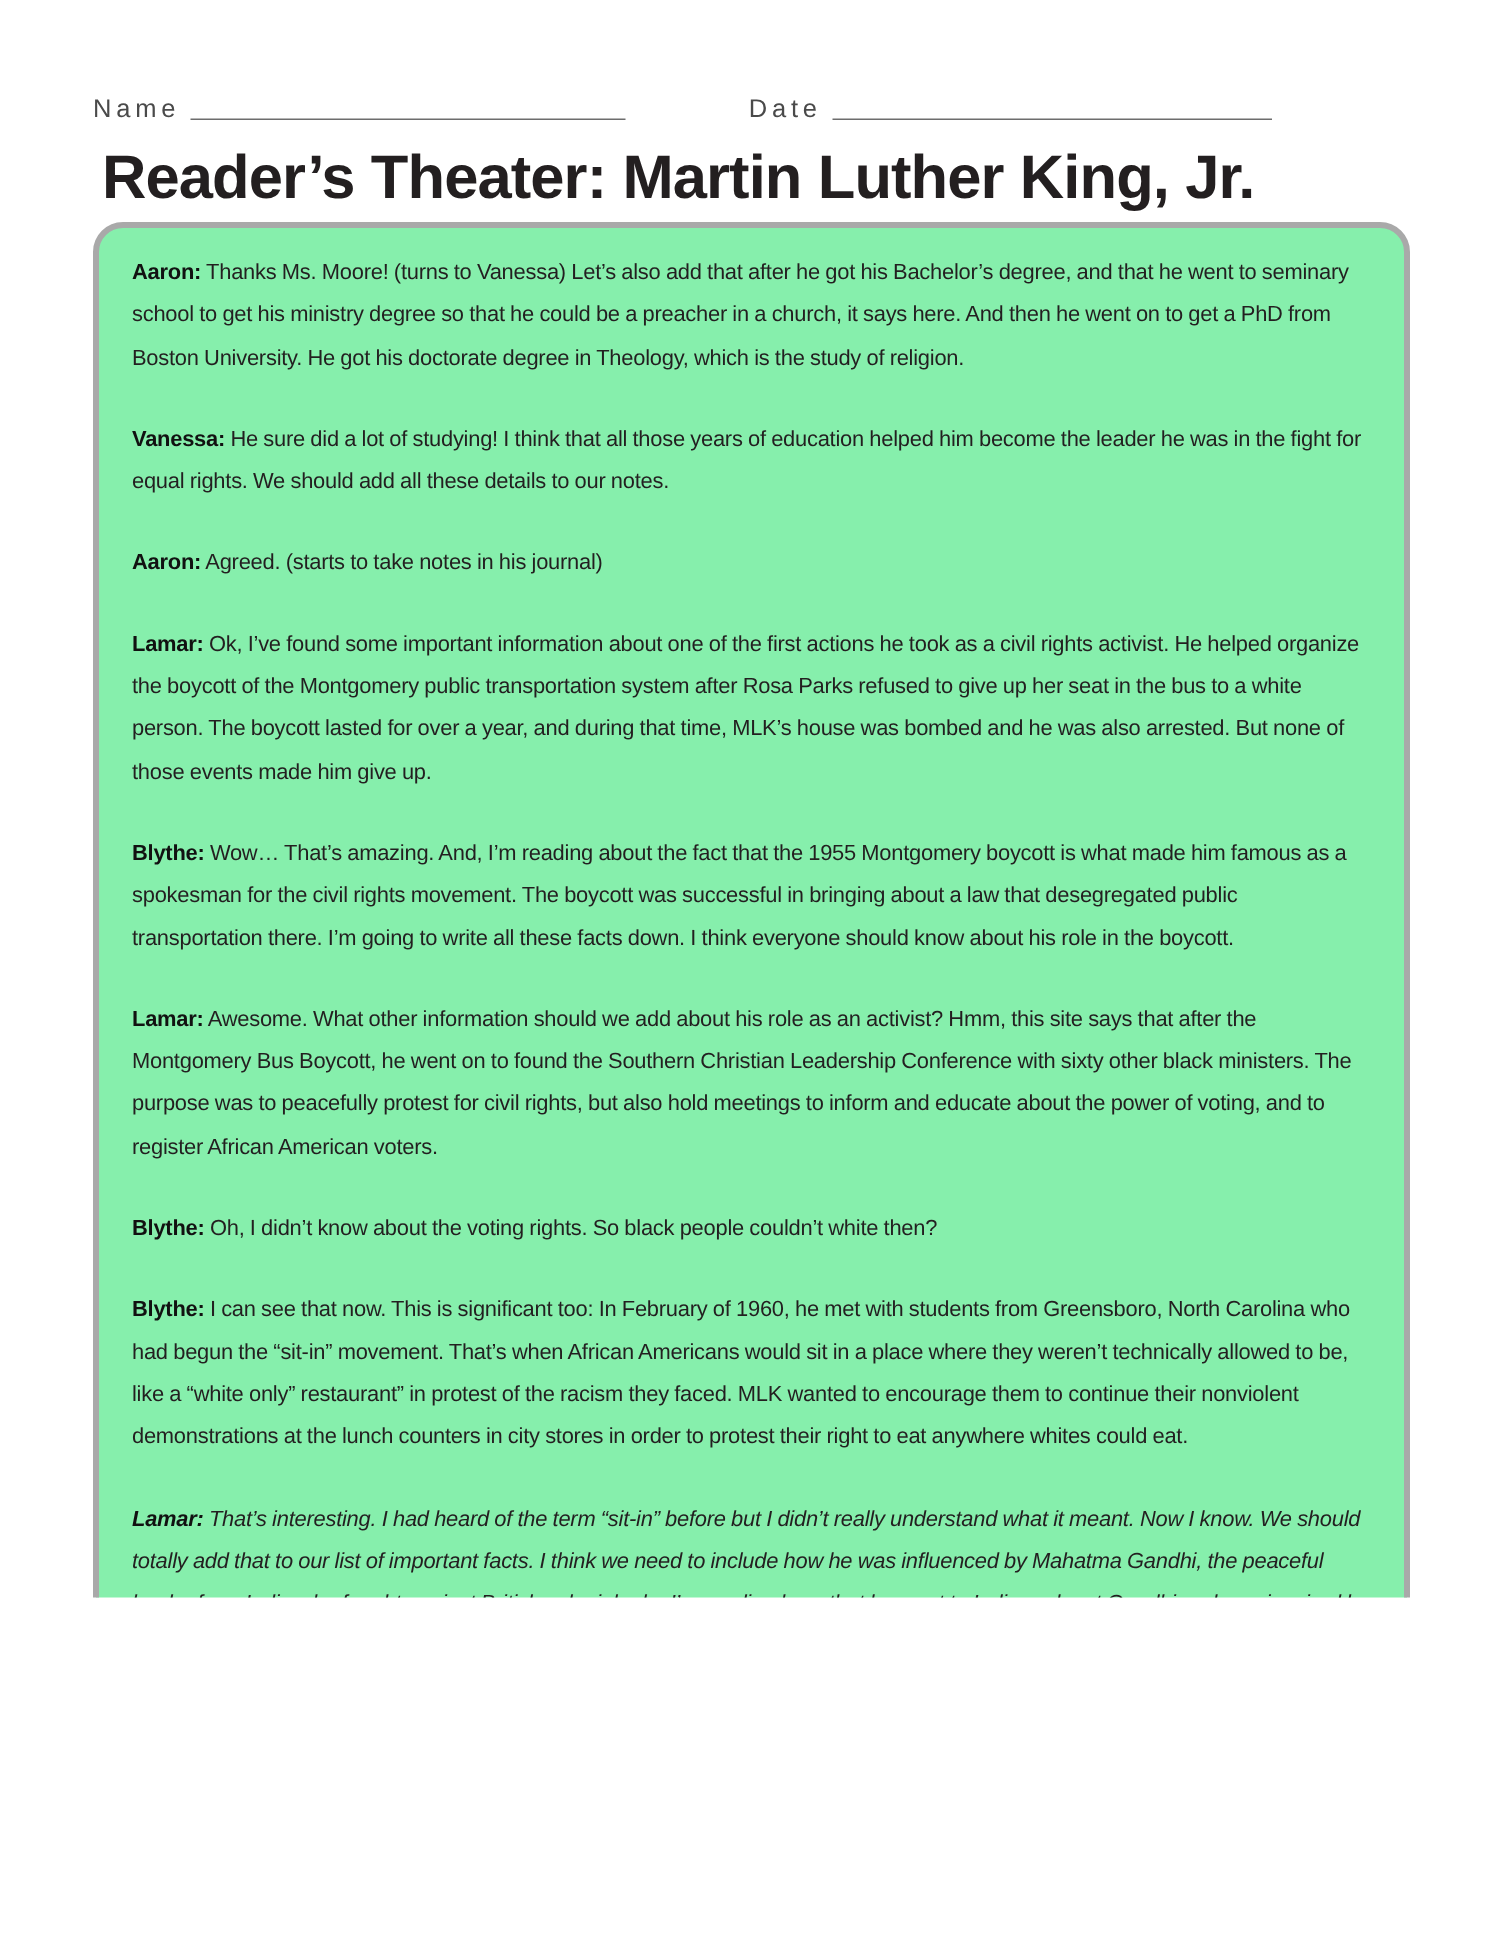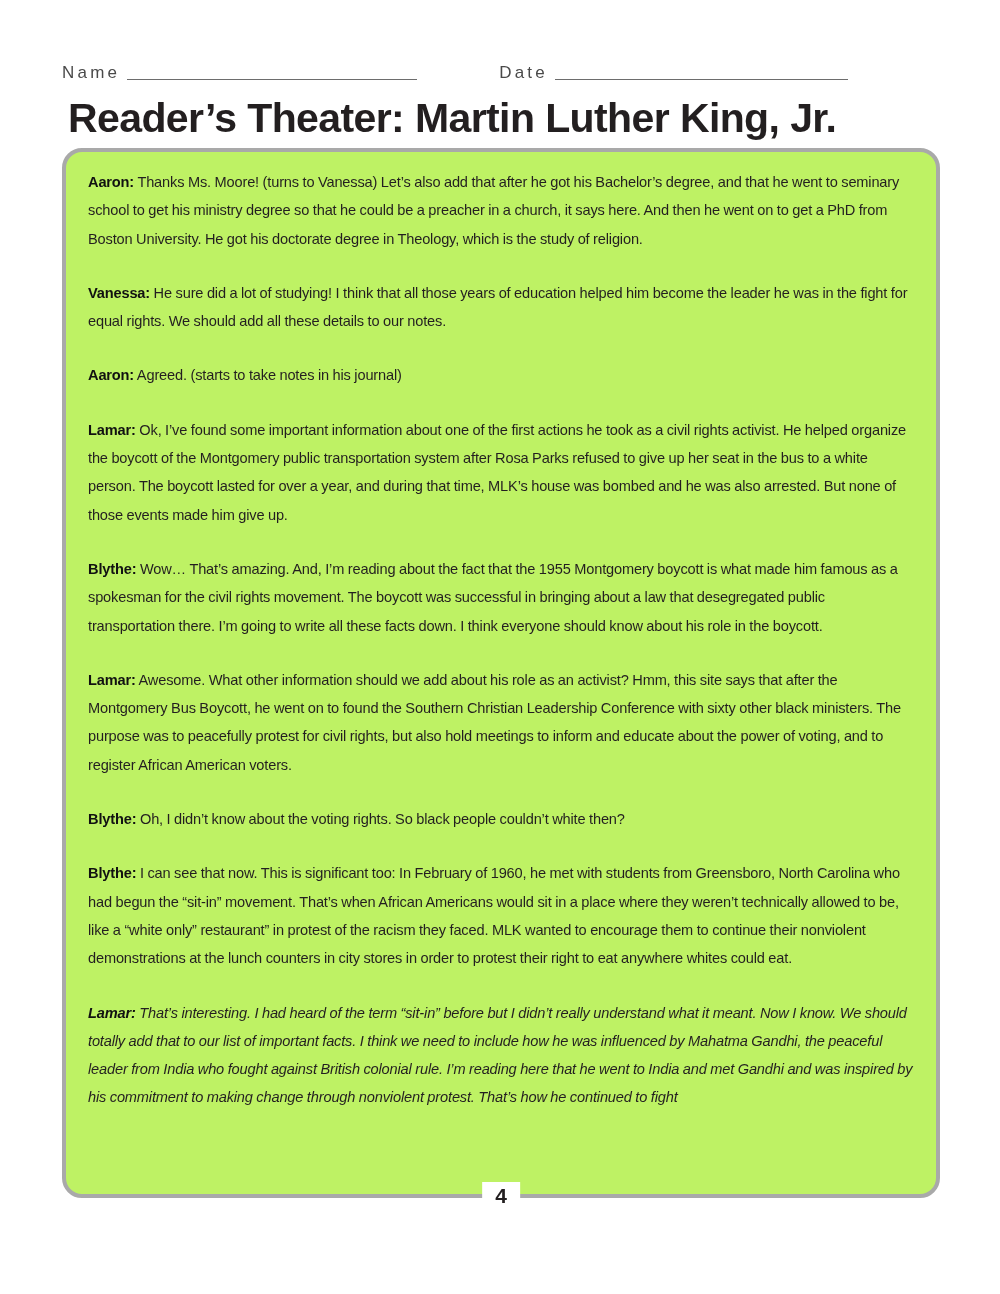--- a/index.html
+++ b/index.html
@@ -7,21 +7,21 @@
   html, body {
     width: 1000px;
     height: 1294px;
     background: #ffffff;
     font-family: "Liberation Sans", sans-serif;
   }
 
   .page {
     position: relative;
     width: 1000px;
-    height: 1294px;
+    height: 1065px;
     background: #ffffff;
     overflow: hidden;
   }
 
   
   .name-date-row {
     position: absolute;
     top: 55px;
     left: 62px;
     width: 876px;
@@ -68,21 +68,21 @@
 
   
   .content-box {
     position: absolute;
     top: 148px;
     left: 62px;
     width: 878px;
     height: 1050px;
     border: 4px solid #a9a9a9;
     border-radius: 20px;
-    background: #bef264;
+    background: #86efac;
   }
   .content-inner {
     padding: 16px 22px 10px 22px;
     height: 100%;
     overflow: hidden;
   }
 
   .line-entry {
     font-size: 14.6px;
     line-height: 28.3px;

